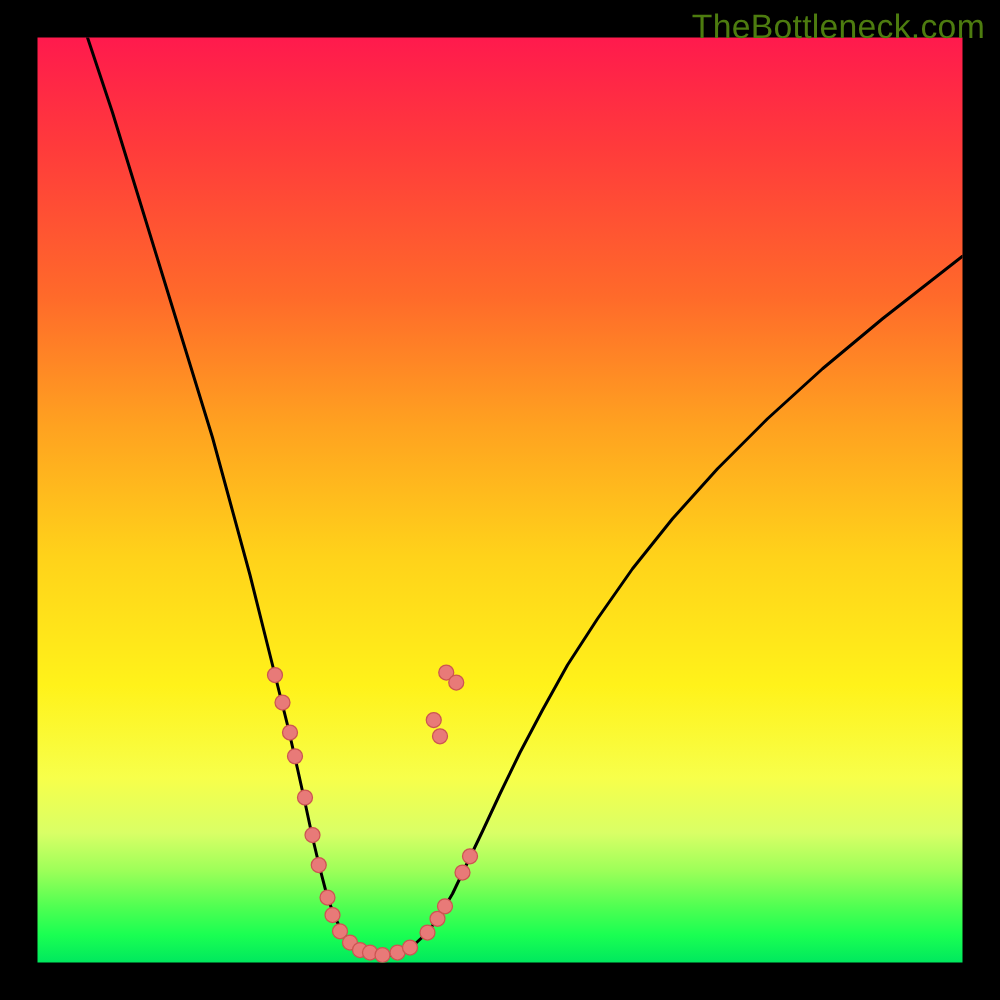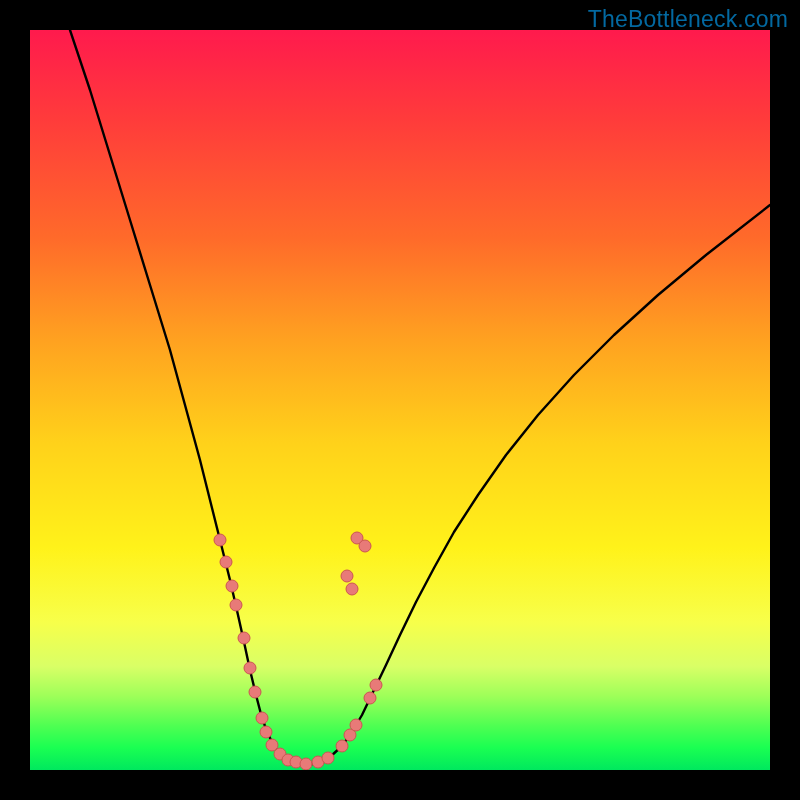--- a/index.html
+++ b/index.html
@@ -34,22 +34,22 @@
       #9eff59 90%,
       #4fff52 94%,
       #1aff52 97%,
       #00e85e 100%
     );
   }
   .watermark {
     position: absolute;
     top: 6px;
     right: 12px;
-    color: #0369a1;
-    font-size: 23px;
+    color: #4d7c0f;
+    font-size: 27px;
     letter-spacing: 0.2px;
     user-select: none;
   }
   svg {
     position: absolute;
     left: 0;
     top: 0;
   }
 </style>
 </head>

